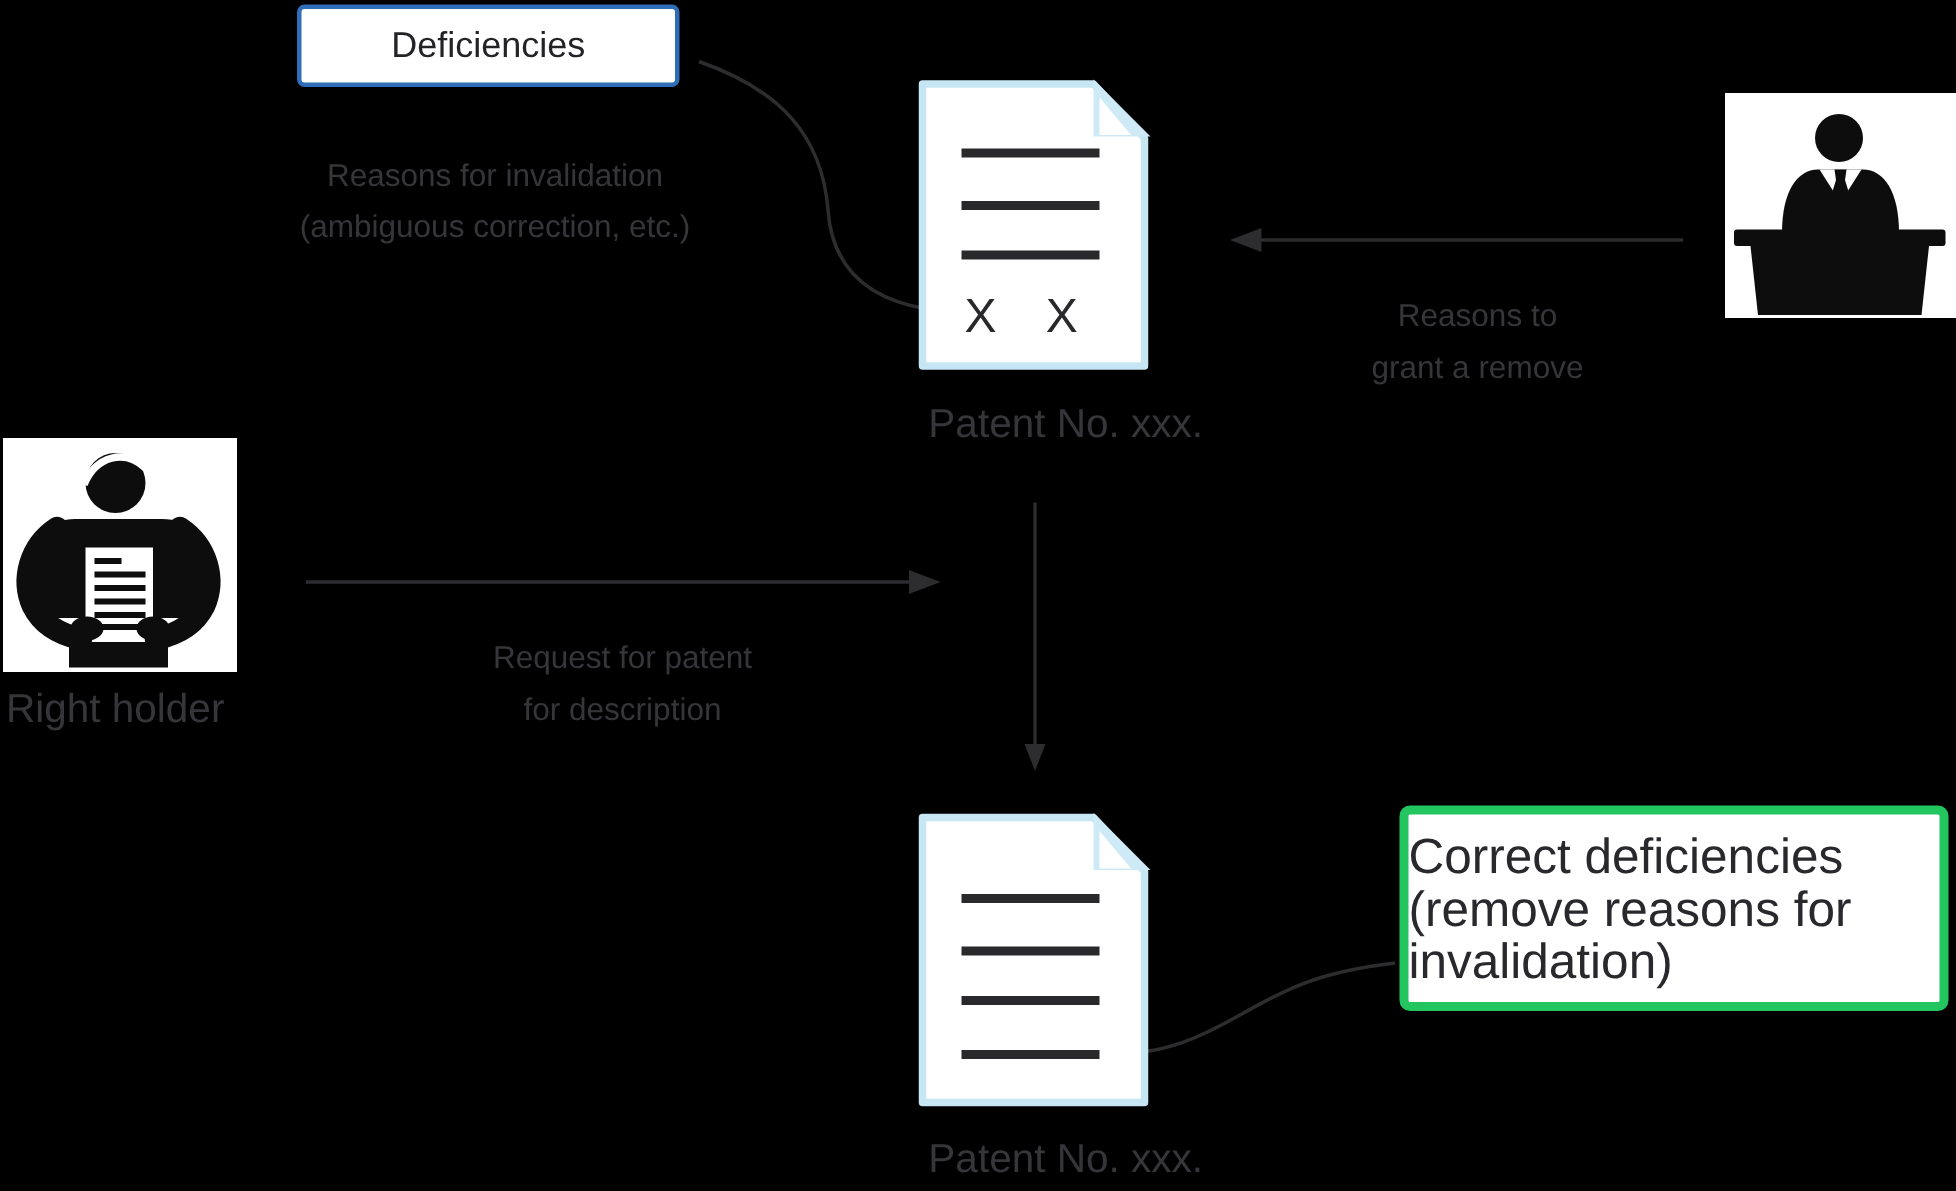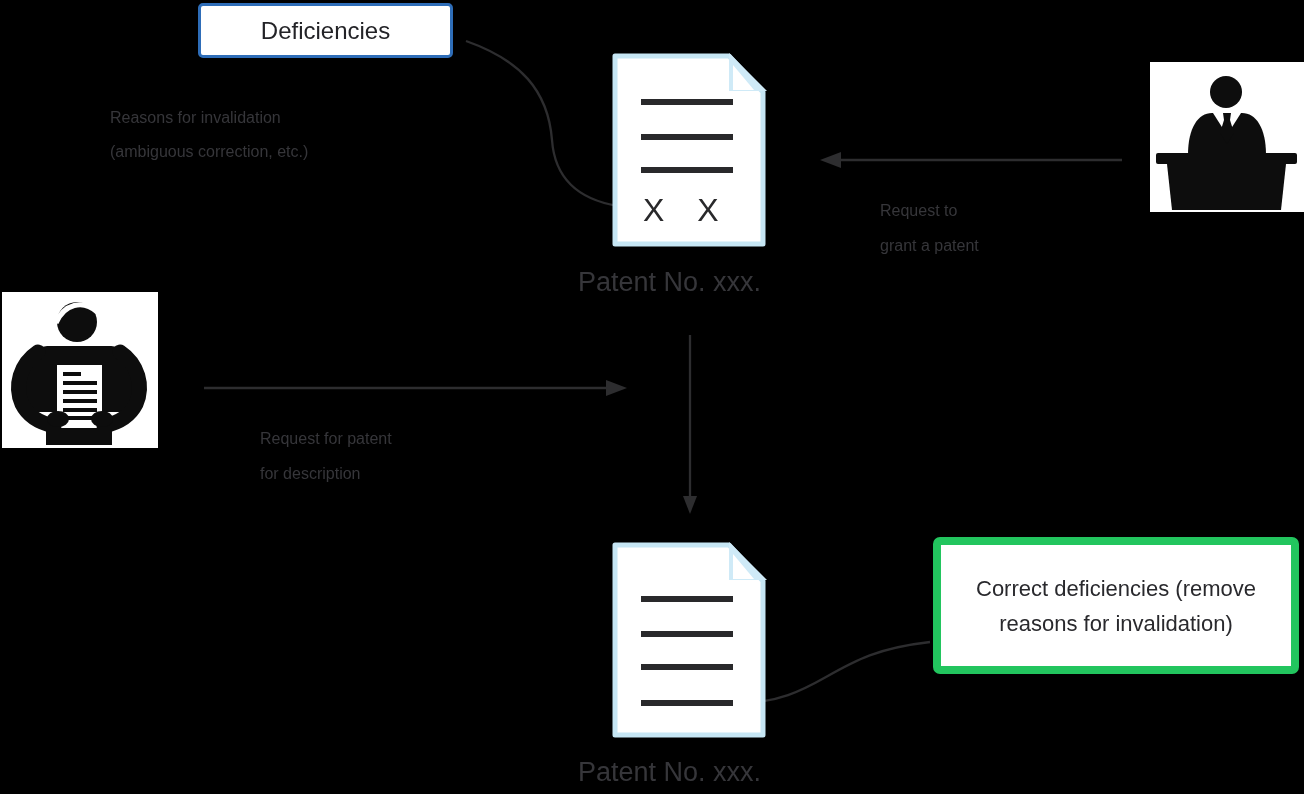--- a/index.html
+++ b/index.html
@@ -1,34 +1,34 @@
 <!DOCTYPE html>
 <html><head>
 <meta charset="utf-8">
 <style>
   html,body{margin:0;padding:0;background:#000;}
   #canvas{
     position:relative;width:1304px;height:794px;background:#000;
     font-family:"Liberation Sans",sans-serif;overflow:hidden;
   }
   .abs{position:absolute;}
-  .label{color:#36363a;line-height:35px;font-size:16px;}
+  .label{color:#36363a;text-align:center;line-height:35px;font-size:21px;}
   .label .ln{display:block;}
-  .patent-label{color:#36363a;font-size:27px;white-space:nowrap;text-align:left;}
+  .patent-label{color:#36363a;font-size:27px;white-space:nowrap;text-align:right;}
   .callout{
     box-sizing:border-box;background:#fff;display:flex;align-items:center;justify-content:center;
-    text-align:center;color:#29292d;
+    color:#29292d;
   }
   #deficiencies-box{
     left:198px;top:3px;width:255px;height:55px;border:3px solid #2e6db8;border-radius:5px;
     font-size:24px;color:#232327;
   }
   #correct-box{
-    left:933px;top:537px;width:366px;height:137px;border:8px solid #22c55e;border-radius:7px;
-    font-size:22px;line-height:35px;
+    left:933px;top:537px;width:366px;height:137px;border:6px solid #22c55e;border-radius:7px;
+    font-size:33px;line-height:35px;
   }
   #reasons-label{left:110px;top:101px;width:440px;line-height:34px;}
   #decision-label{left:880px;top:193px;width:210px;}
   #request-label{left:260px;top:421px;width:310px;}
   #right-holder-label{left:4px;top:457px;width:200px;text-align:left;}
   #patent-label-top{left:578px;top:267px;width:224px;}
   #patent-label-bottom{left:578px;top:757px;width:224px;}
   svg{display:block;}
 </style>
 </head>
@@ -82,41 +82,42 @@
     <rect width="154" height="150" fill="#ffffff"></rect>
     <circle cx="76" cy="30" r="16" fill="#0d0d0d"></circle>
     <path d="M38 93 C38 66 48 51 62 51 L92 51 C106 51 116 66 116 93 Z" fill="#0d0d0d"></path>
     <path d="M63 51 L77 73 L91 51 Z" fill="#ffffff"></path>
     <path d="M73 51 L81 51 L80 58 L84 71 L77 82 L70 71 L74 58 Z" fill="#0d0d0d"></path>
     <rect x="6" y="91" width="141" height="11" rx="2" fill="#0d0d0d"></rect>
     <path d="M17 102 L136 102 L131 148 L22 148 Z" fill="#0d0d0d"></path>
   </svg>
 
   <div id="decision-label" class="abs label">
-    <span class="ln">Request to</span>
-    <span class="ln">grant a patent</span>
+    <span class="ln">Reasons to</span>
+    <span class="ln">grant a remove</span>
   </div>
 
   <svg class="abs" style="left:2px;top:292px" width="156" height="156" viewBox="0 0 156 156">
     <rect width="156" height="156" fill="#ffffff"></rect>
     <circle cx="75" cy="30" r="20" fill="#0d0d0d"></circle>
     <path d="M54 31 C62 12 81 7 95 20" stroke="#ffffff" stroke-width="5" fill="none"></path>
     <path d="M20 120 L20 86 C20 64 32 54 48 54 L106 54 C124 54 134 64 134 86 L134 120 Z" fill="#0d0d0d"></path>
     <path d="M36 60 C18 72 12 94 20 112 C26 124 38 131 52 134" stroke="#0d0d0d" stroke-width="15" stroke-linecap="round" fill="none"></path>
     <path d="M118 60 C136 72 142 94 134 112 C128 124 116 131 102 134" stroke="#0d0d0d" stroke-width="15" stroke-linecap="round" fill="none"></path>
     <rect x="53" y="71" width="49" height="55" fill="#ffffff" stroke="#0d0d0d" stroke-width="4"></rect>
     <rect x="61" y="80" width="18" height="4" fill="#0d0d0d"></rect>
     <rect x="61" y="89" width="34" height="4" fill="#0d0d0d"></rect>
     <rect x="61" y="98" width="34" height="4" fill="#0d0d0d"></rect>
     <rect x="61" y="107" width="34" height="4" fill="#0d0d0d"></rect>
     <rect x="61" y="116" width="34" height="4" fill="#0d0d0d"></rect>
     <ellipse cx="56" cy="127" rx="11" ry="8" fill="#0d0d0d"></ellipse>
     <ellipse cx="100" cy="127" rx="11" ry="8" fill="#0d0d0d"></ellipse>
     <rect x="44" y="136" width="66" height="17" fill="#0d0d0d"></rect>
   </svg>
+  <div id="right-holder-label" class="abs patent-label" style="text-align:left">Right holder</div>
 
   <div id="request-label" class="abs label">
     <span class="ln">Request for patent</span>
     <span class="ln">for description</span>
   </div>
 
   <svg class="abs" style="left:611px;top:541px" width="157" height="198" viewBox="0 0 157 198">
     <path d="M4 4 L118 4 L152 40 L152 194 L4 194 Z" fill="#ffffff" stroke="#c6e6f4" stroke-width="5" stroke-linejoin="round"></path>
     <path d="M118 1 L156 39 L118 39 Z" fill="#cfeaf7"></path>
     <path d="M122 13 L143 38 L122 38 Z" fill="#ffffff"></path>

